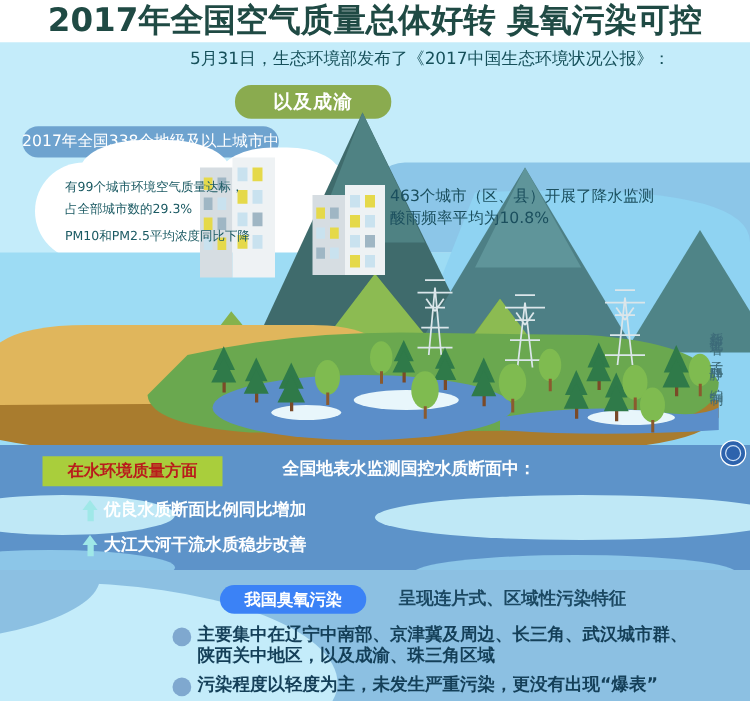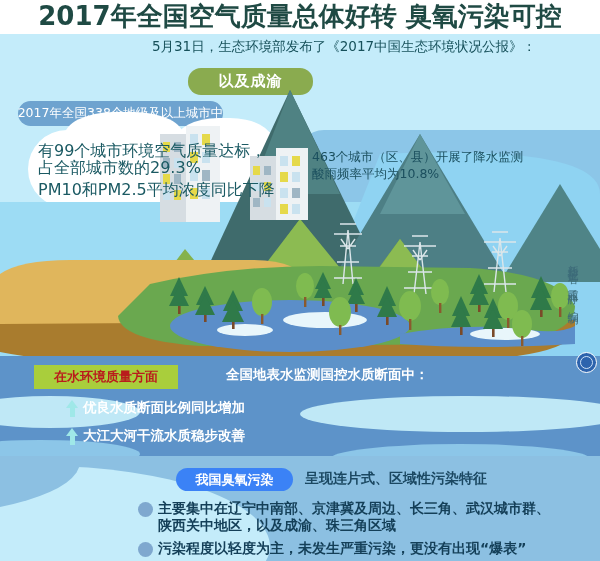--- a/index.html
+++ b/index.html
@@ -49,22 +49,22 @@
   }
   .cloud:before{
     content:"";position:absolute;left:36px;top:-18px;width:120px;height:50px;
     background:#ffffff;border-radius:60px/30px;
   }
   .cloud:after{
     content:"";position:absolute;left:148px;top:-12px;width:96px;height:44px;
     background:#ffffff;border-radius:50px/26px;
   }
   .cloud-txt{
-    position:absolute;left:38px;top:108px;width:250px;z-index:6;
-    color:#1b5a63;font-size:16px;line-height:17px;
+    position:absolute;left:52px;top:108px;width:250px;z-index:6;
+    color:#1b5a63;font-size:10px;line-height:17px;
   }
   .cloud-txt .l2{margin-top:5px;}
 
   
   .rbox{
     position:absolute;left:296px;top:96px;width:304px;height:72px;
     background:#8cc6e8;border-radius:28px 0 0 28px;
   }
   .rbox-txt{
     position:absolute;left:312px;top:114px;width:280px;z-index:6;
@@ -125,21 +125,21 @@
   .ozwave2{
     position:absolute;left:-220px;top:-30px;width:300px;height:90px;
     background:#8cc0e2;border-radius:0 0 60% 0;
   }
   .pill-oz{
     position:absolute;left:176px;top:12px;width:117px;height:23px;
     background:#3b82f6;border-radius:11.5px;z-index:6;
     display:flex;align-items:center;justify-content:center;
     color:#ffffff;font-size:13px;font-weight:bold;
   }
-  .oz-head{position:absolute;left:305px;top:14px;z-index:6;color:#1b4862;font-size:14px;font-weight:bold;white-space:nowrap;}
+  .oz-head{position:absolute;left:319px;top:14px;z-index:6;color:#1b4862;font-size:14px;font-weight:bold;white-space:nowrap;}
   .ozrow{position:absolute;z-index:6;display:flex;align-items:flex-start;}
   .dot{width:15px;height:15px;border-radius:50%;background:#7fa8cf;flex:none;margin-right:5px;margin-top:2px;}
   .ozrow .t{color:#143f58;font-size:14px;font-weight:bold;line-height:17px;}
   .or1{left:138px;top:44px;}
   .or2{left:138px;top:84px;}
 </style>
 </head>
 <body>
 
 <div id="page">

